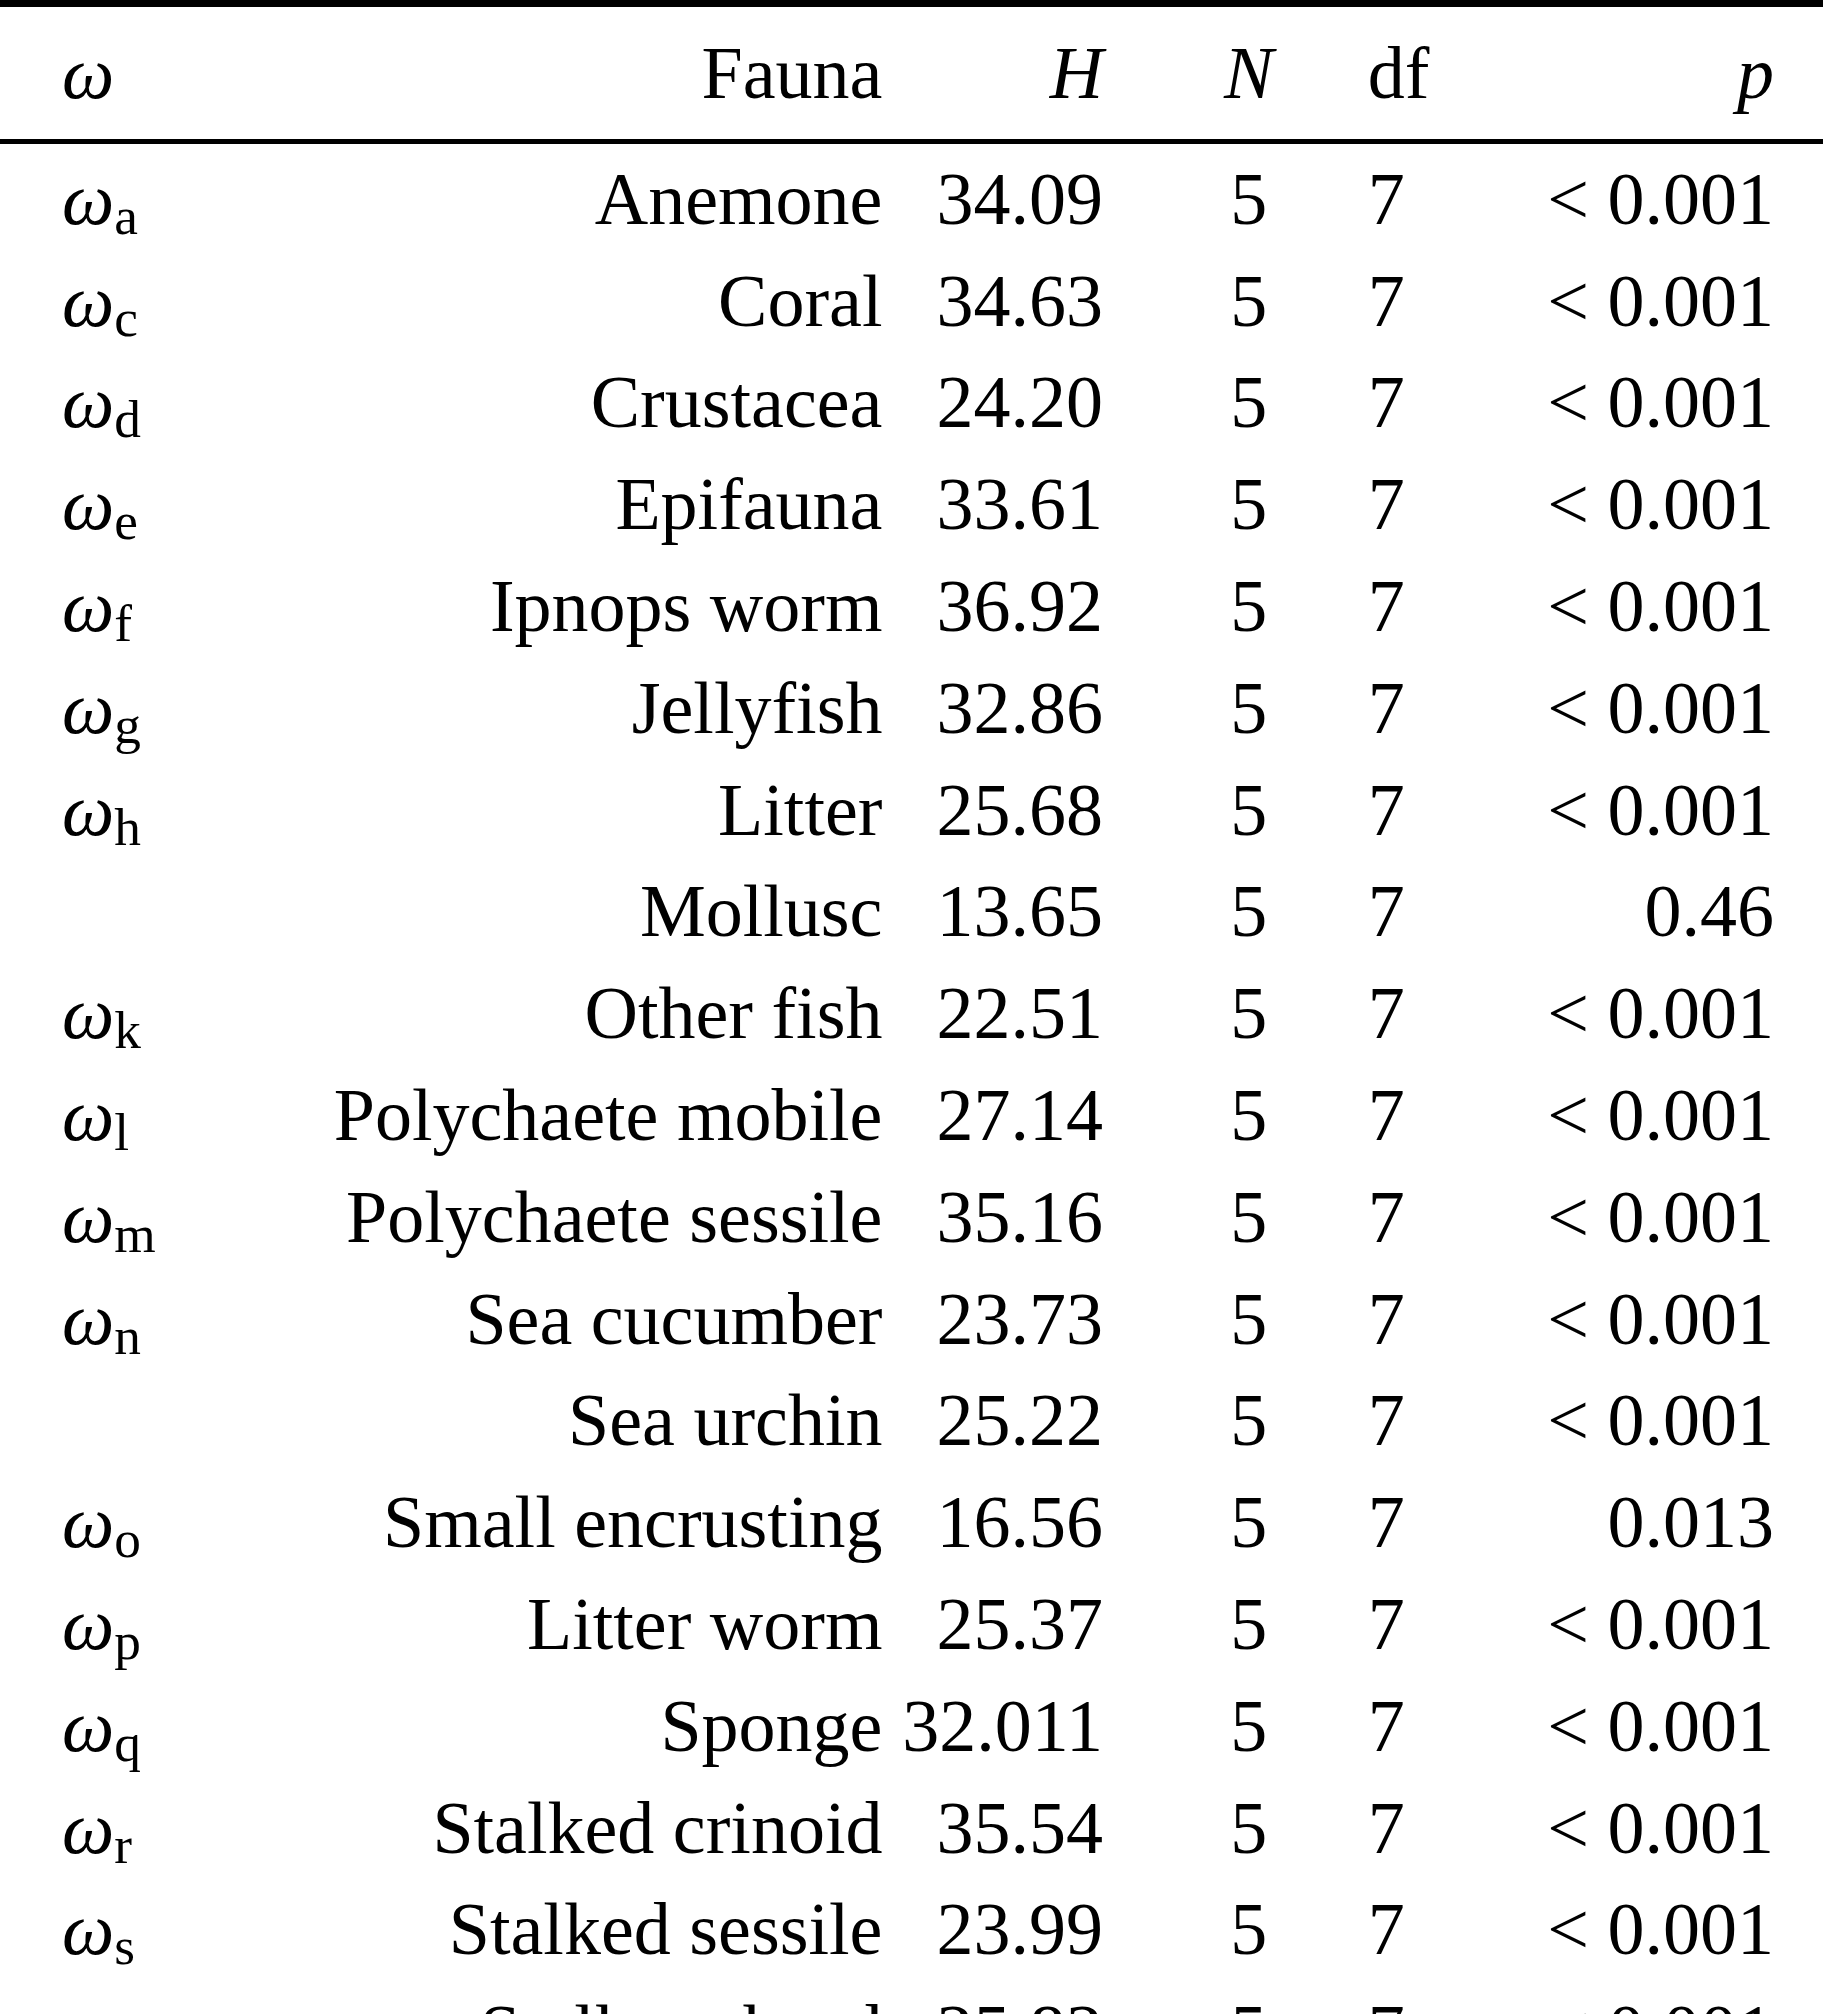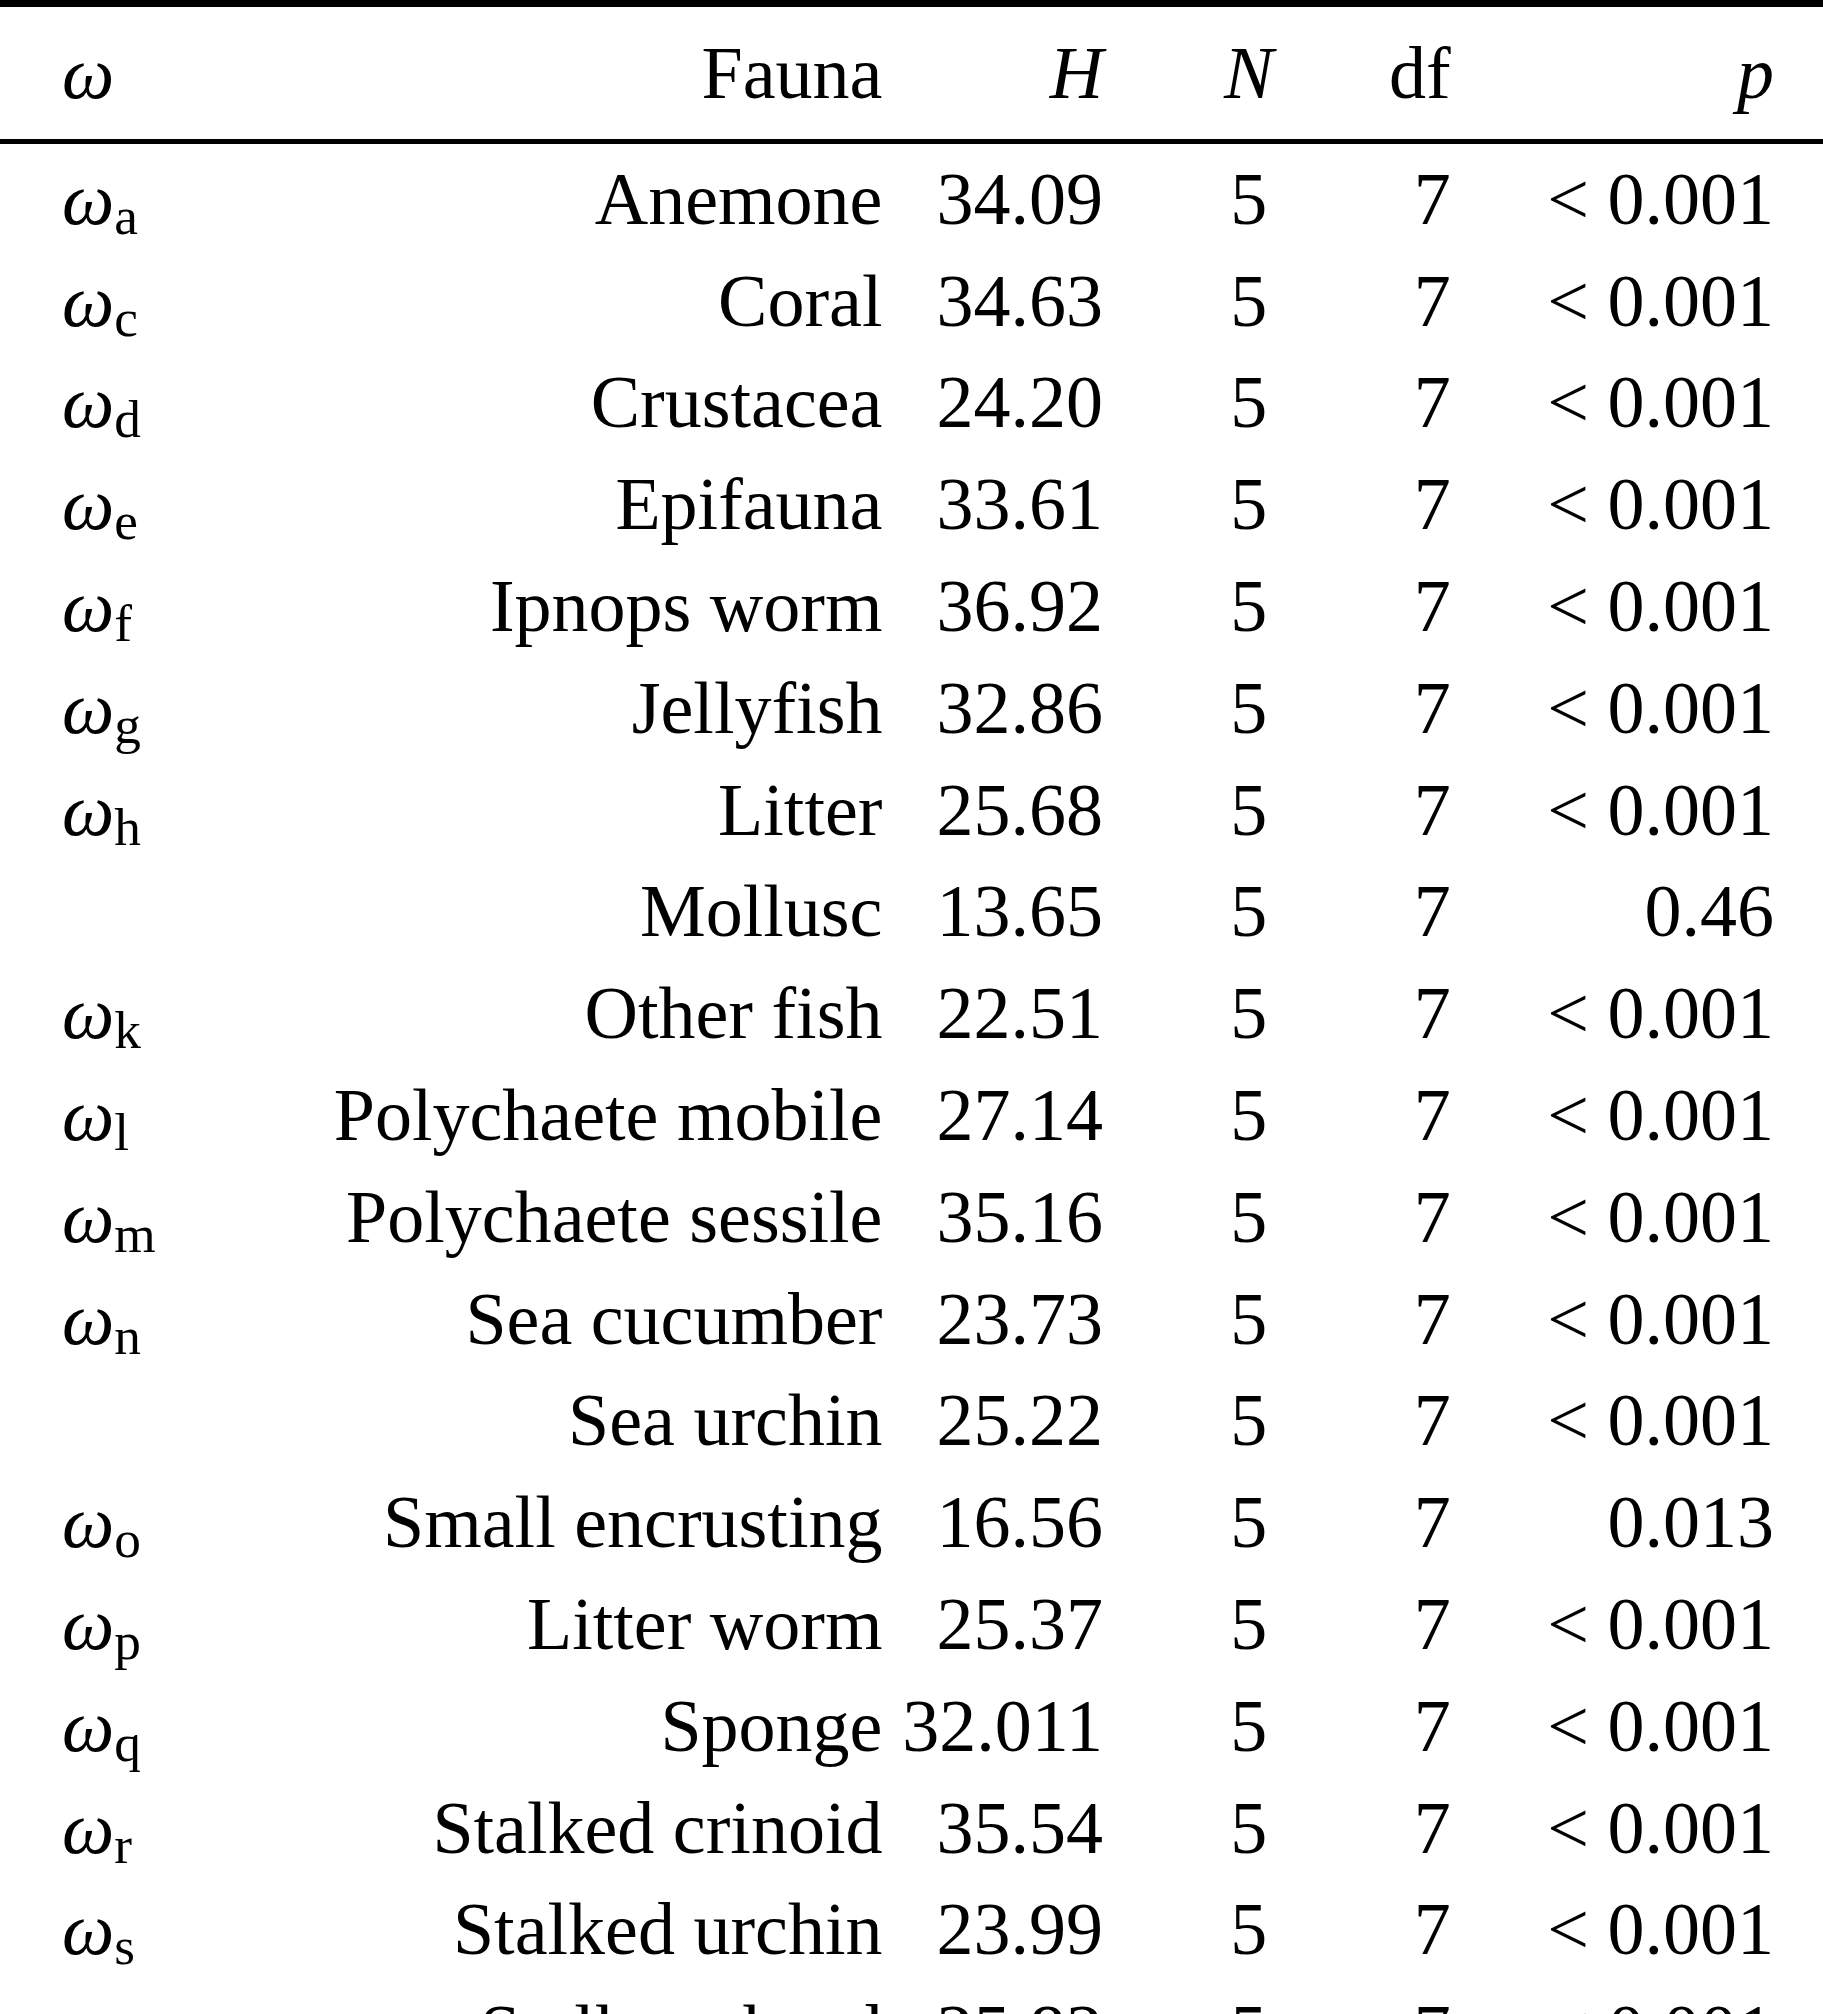--- a/index.html
+++ b/index.html
@@ -47,21 +47,21 @@
     height: 93px;
     vertical-align: middle;
     padding: 8.8px 0 0 0;
     white-space: nowrap;
   }
 
   .cell-omega { text-align: left; padding-left: 62px; }
   .cell-fauna { text-align: right; padding-left: 79px; }
   .cell-h     { text-align: right; padding-right: 26.5px; }
   .cell-n     { text-align: center; }
-  .cell-df    { text-align: right; }
+  .cell-df    { text-align: left; }
   .cell-p     { text-align: right; padding-right: 50px; }
 
   thead th.cell-omega,
   thead th.cell-h,
   thead th.cell-n,
   thead th.cell-p {
     font-style: italic;
   }
 
   .omega-glyph {
@@ -231,21 +231,21 @@
         <tr>
     <td class="cell-omega"><span class="omega-glyph">ω</span><sub class="omega-sub">r</sub></td>
     <td class="cell-fauna">Stalked crinoid</td>
     <td class="cell-h">35.54</td>
     <td class="cell-n">5</td>
     <td class="cell-df">7</td>
     <td class="cell-p">&lt; 0.001</td>
   </tr>
         <tr>
     <td class="cell-omega"><span class="omega-glyph">ω</span><sub class="omega-sub">s</sub></td>
-    <td class="cell-fauna">Stalked urchin</td>
+    <td class="cell-fauna">Stalked sessile</td>
     <td class="cell-h">23.99</td>
     <td class="cell-n">5</td>
     <td class="cell-df">7</td>
     <td class="cell-p">&lt; 0.001</td>
   </tr>
         <tr>
     <td class="cell-omega"></td>
     <td class="cell-fauna">Stalk no head</td>
     <td class="cell-h">25.82</td>
     <td class="cell-n">5</td>

